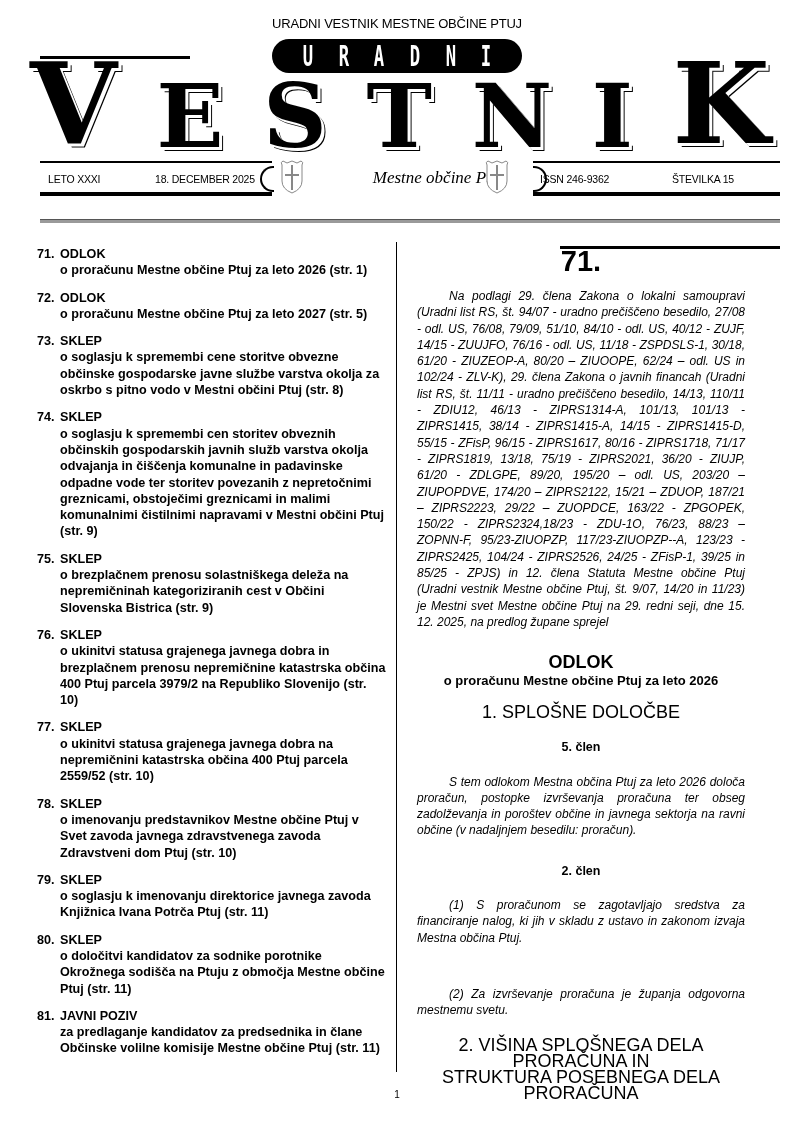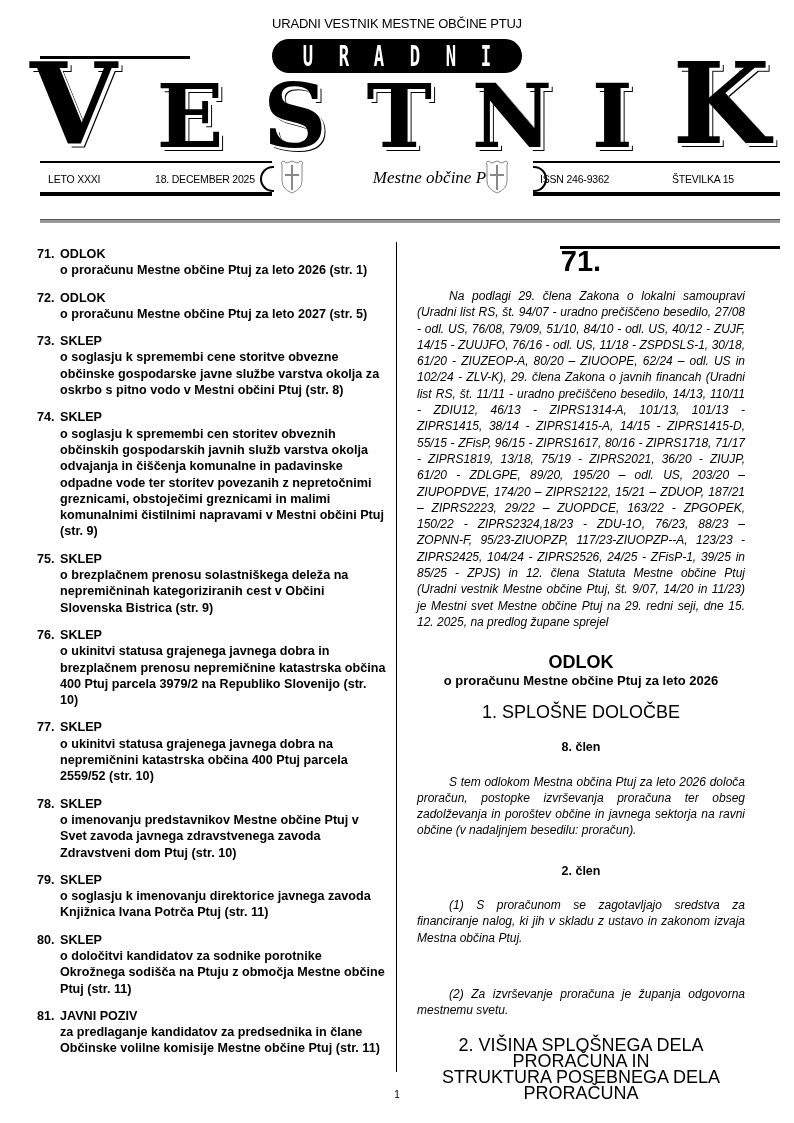--- a/index.html
+++ b/index.html
@@ -197,21 +197,21 @@
 
 <div class="right">
   <div class="act-number">71.</div>
   <p class="p">Na podlagi 29. člena Zakona o lokalni samoupravi (Uradni list RS, št. 94/07 - uradno prečiščeno besedilo, 27/08 - odl. US, 76/08, 79/09, 51/10, 84/10 - odl. US, 40/12 - ZUJF, 14/15 - ZUUJFO, 76/16 - odl. US, 11/18 - ZSPDSLS-1, 30/18, 61/20 - ZIUZEOP-A, 80/20 – ZIUOOPE, 62/24 – odl. US in 102/24 - ZLV-K), 29. člena Zakona o javnih financah (Uradni list RS, št. 11/11 - uradno prečiščeno besedilo, 14/13, 110/11 - ZDIU12, 46/13 - ZIPRS1314-A, 101/13, 101/13 - ZIPRS1415, 38/14 - ZIPRS1415-A, 14/15 - ZIPRS1415-D, 55/15 - ZFisP, 96/15 - ZIPRS1617, 80/16 - ZIPRS1718, 71/17 - ZIPRS1819, 13/18, 75/19 - ZIPRS2021, 36/20 - ZIUJP, 61/20 - ZDLGPE, 89/20, 195/20 – odl. US, 203/20 – ZIUPOPDVE, 174/20 – ZIPRS2122, 15/21 – ZDUOP, 187/21 – ZIPRS2223, 29/22 – ZUOPDCE, 163/22 - ZPGOPEK, 150/22 - ZIPRS2324,18/23 - ZDU-1O, 76/23, 88/23 – ZOPNN-F, 95/23-ZIUOPZP, 117/23-ZIUOPZP--A, 123/23 - ZIPRS2425, 104/24 - ZIPRS2526, 24/25 - ZFisP-1, 39/25 in 85/25 - ZPJS) in 12. člena Statuta Mestne občine Ptuj (Uradni vestnik Mestne občine Ptuj, št. 9/07, 14/20 in 11/23) je Mestni svet Mestne občine Ptuj na 29. redni seji, dne 15. 12. 2025, na predlog župane sprejel</p>
 
   <div class="odlok-title">ODLOK</div>
   <div class="odlok-sub">o proračunu Mestne občine Ptuj za leto 2026</div>
 
   <div class="section">1. SPLOŠNE DOLOČBE</div>
 
-  <div class="clen">8. člen</div>
+  <div class="clen">5. člen</div>
   <p class="p">S tem odlokom Mestna občina Ptuj za leto 2026 določa proračun, postopke izvrševanja proračuna ter obseg zadolževanja in poroštev občine in javnega sektorja na ravni občine (v nadaljnjem besedilu: proračun).</p>
 
   <div class="clen" style="margin-top:24px;">2. člen</div>
   <p class="p">(1) S proračunom se zagotavljajo sredstva za financiranje nalog, ki jih v skladu z ustavo in zakonom izvaja Mestna občina Ptuj.</p>
   <div class="gap"></div>
   <p class="p">(2) Za izvrševanje proračuna je županja odgovorna mestnemu svetu.</p>
 
   <div class="section" style="margin-top:18px;">
     <div>2. VIŠINA SPLOŠNEGA DELA PRORAČUNA IN</div>
     <div>STRUKTURA POSEBNEGA DELA PRORAČUNA</div>

